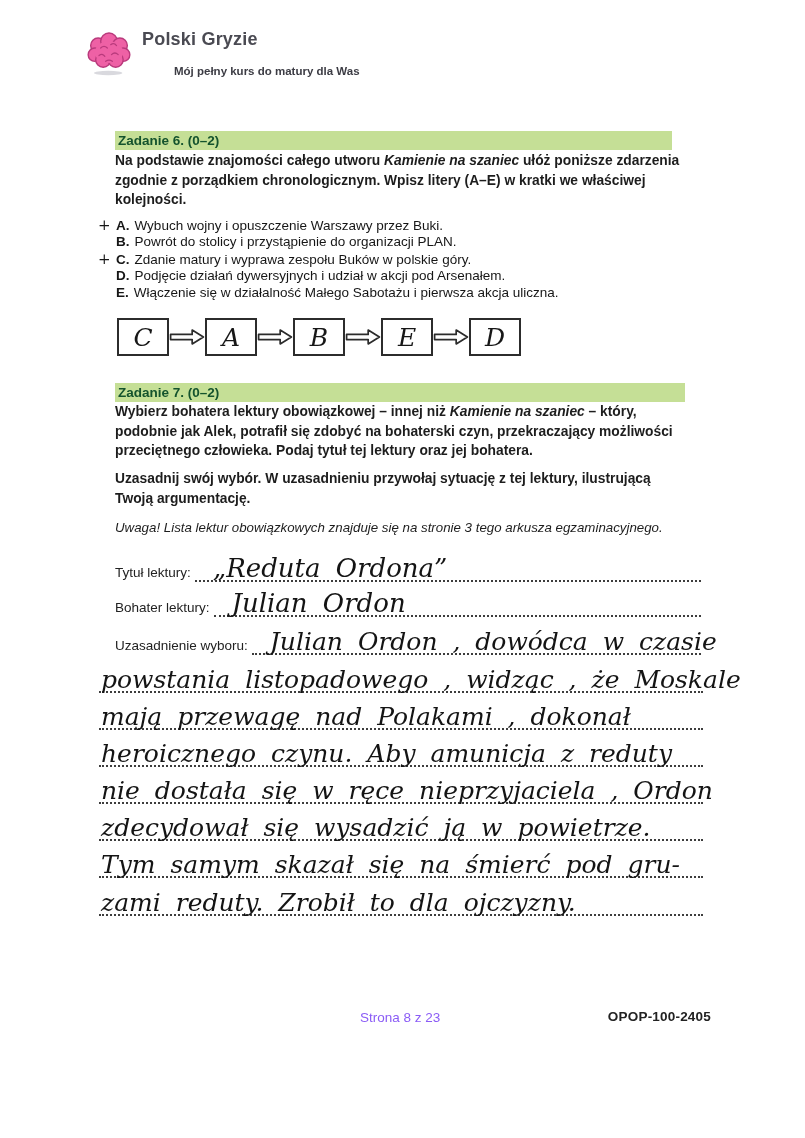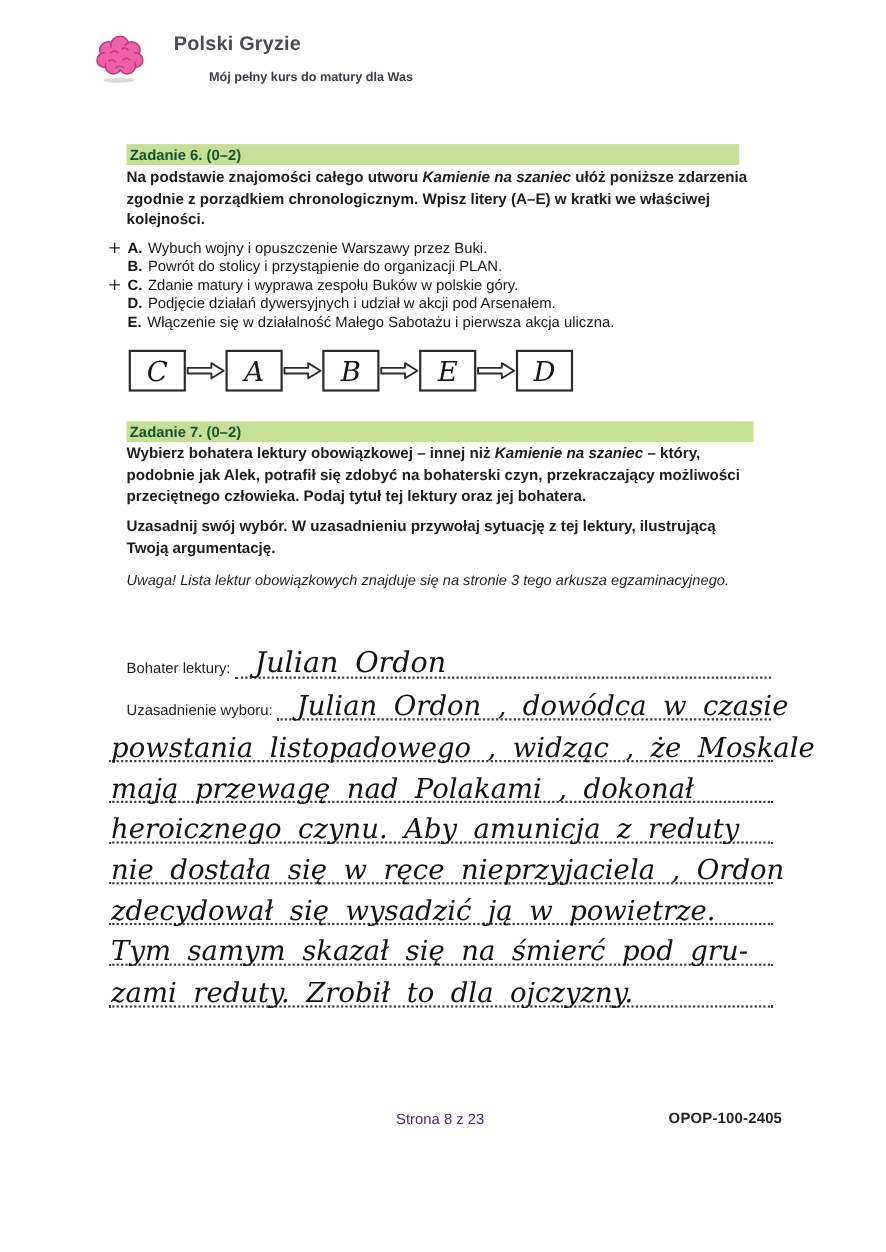--- a/index.html
+++ b/index.html
@@ -5,21 +5,21 @@
   html,body{margin:0;padding:0;background:#ffffff;}
   .page{
     position:relative;
     width:805px;height:1138px;
     background:#ffffff;
     font-family:"Liberation Sans",sans-serif;
     color:#1d1d1d;
     overflow:hidden;
   }
   
-  .brand{position:absolute;left:84px;top:28px;display:flex;align-items:center;gap:24px;}
+  .brand{position:absolute;left:84px;top:28px;display:flex;align-items:center;gap:8px;}
   .brand-logo{width:50px;height:50px;flex:0 0 auto;}
   .brand-name{font-size:18px;font-weight:700;color:#4a4a52;letter-spacing:.2px;}
   .brand-tagline{font-size:11.5px;font-weight:700;color:#3c3c44;margin-top:15px;padding-left:32px;}
   
   .hl-bar{
     position:absolute;left:115px;width:557px;height:19px;
     background:#c5df96;
     font-size:13.5px;font-weight:700;line-height:19px;
     padding-left:3px;box-sizing:border-box;color:#14532d;
   }
@@ -47,21 +47,21 @@
   .full-row{left:99px;width:604px;}
   .field-label{font-size:13.5px;color:#222;white-space:nowrap;padding-right:4px;line-height:18px;}
   .dots{flex:1;position:relative;border-bottom:2.5px dotted #3d3d3d;height:100%;}
   .hw-val{
     position:absolute;bottom:-3px;left:18px;
     font-family:"DejaVu Serif",serif;font-style:italic;
     font-size:25px;white-space:nowrap;color:#141414;word-spacing:7px;
   }
   .hw-big{font-size:26px;}
   
-  .footer-page{position:absolute;left:360px;top:1010px;font-size:13.5px;color:#4c1d95;}
+  .footer-page{position:absolute;left:360px;top:1010px;font-size:13.5px;color:#8b5cf6;}
   .footer-code{position:absolute;left:603px;top:1009px;width:108px;text-align:right;font-size:13.5px;font-weight:700;color:#222;letter-spacing:.2px;}
 </style>
 </head>
 <body>
 
 <div class="page">
 
   <header class="brand">
     <svg class="brand-logo" viewBox="0 0 60 56" aria-hidden="true">
       <ellipse cx="29" cy="52" rx="17" ry="2.6" fill="#d9d9de"></ellipse>
@@ -152,20 +152,26 @@
   </div>
 
   <div class="hl-bar" style="top:383px;width:570px;">Zadanie 7. (0–2)</div>
 
   <p class="para bold" style="top:469px;">Uzasadnij swój wybór. W uzasadnieniu przywołaj sytuację z tej lektury, ilustrującą Twoją argumentację.</p>
 
   <p class="para bold" style="top:402px;"><span>Wybierz bohatera lektury obowiązkowej – innej niż </span><em class="bi">Kamienie na szaniec</em><span> – który, podobnie jak Alek, potrafił się zdobyć na bohaterski czyn, przekraczający możliwości przeciętnego człowieka. Podaj tytuł tej lektury oraz jej bohatera.</span></p>
 
   <p class="para note" style="top:518px;width:590px;">Uwaga! Lista lektur obowiązkowych znajduje się na stronie 3 tego arkusza egzaminacyjnego.</p>
 
+  <div class="ans-row" style="top:548px;">
+    <span class="field-label">Tytuł lektury:</span>
+    <span class="dots">
+      <span class="hw-val hw-big">„Reduta   Ordona”</span>
+    </span>
+  </div>
 
   <div class="ans-row" style="top:619px;height:36px;">
     <span class="field-label">Uzasadnienie wyboru:</span>
     <span class="dots">
       <span class="hw-val">Julian Ordon , dowódca w czasie</span>
     </span>
   </div>
 
   <div class="ans-row" style="top:583px;">
     <span class="field-label">Bohater lektury:</span>

